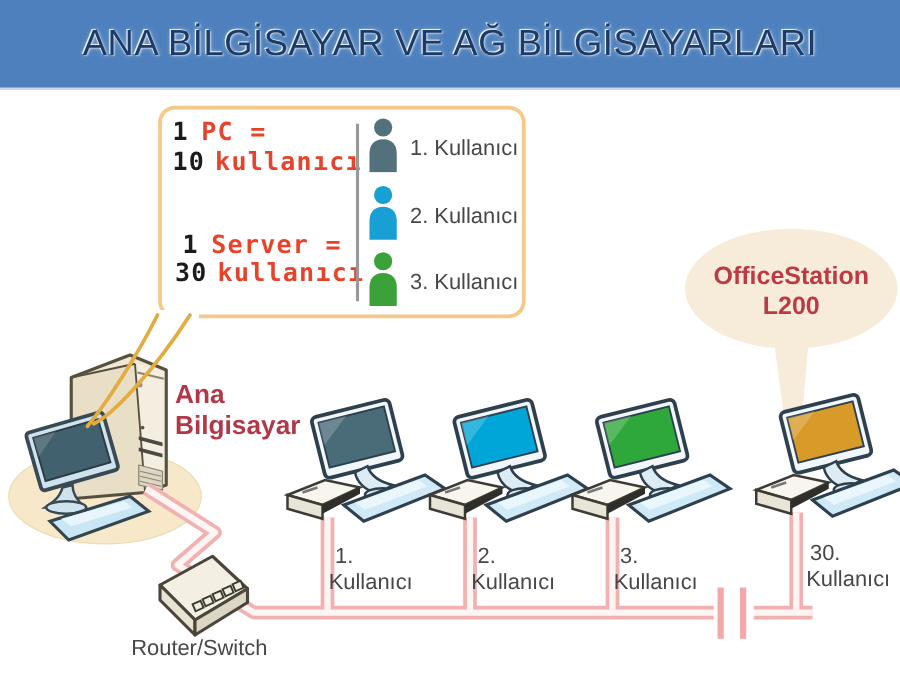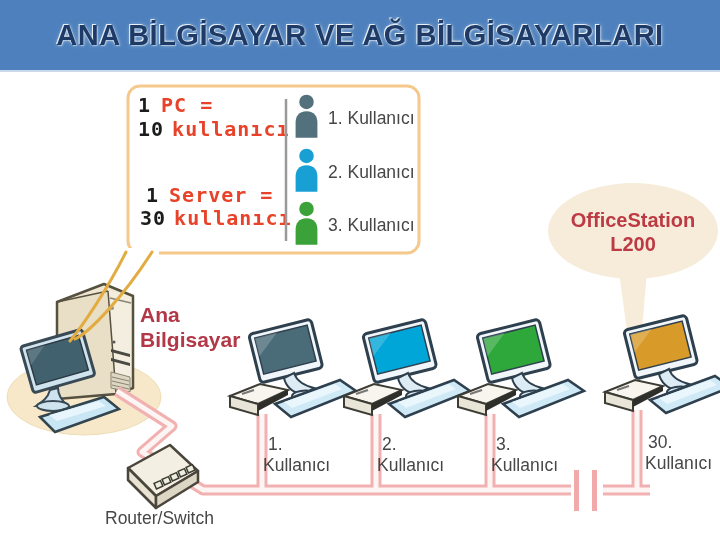--- a/index.html
+++ b/index.html
@@ -3,21 +3,21 @@
 <meta charset="utf-8">
 <style>
   html,body{margin:0;padding:0;background:#fff;width:720px;height:540px;overflow:hidden;}
   #stage{position:relative;width:720px;height:540px;background:#ffffff;font-family:"Liberation Sans",sans-serif;}
   #banner{
     position:absolute;left:0;top:0;width:720px;height:72px;
     background:#4d80bd;border-bottom:2px solid #c9d9ec;
     display:flex;align-items:center;justify-content:center;box-sizing:border-box;
   }
   #banner h1{
-    margin:12px;font-size:29px;font-weight:bold;letter-spacing:.5px;color:#1d3b66;
+    margin:12px;font-size:29px;font-weight:normal;letter-spacing:.5px;color:#1d3b66;
     text-shadow:-1px -1px 0 rgba(255,255,255,.85),1px 1px 1px rgba(255,255,255,.45),0 0 4px rgba(255,255,255,.55);
   }
   #diagram{position:absolute;left:0;top:0;width:720px;height:540px;}
   text{font-family:"Liberation Sans",sans-serif;}
   .eq{font-family:"DejaVu Sans Mono",monospace;font-weight:bold;font-size:20px;letter-spacing:1px;}
   .eq-num{fill:#1c1c1c;}
   .eq-red{fill:#e8432a;}
   .userlabel{fill:#474747;font-size:17.5px;font-weight:500;}
   .redlabel{fill:#b23747;font-size:21px;font-weight:bold;}
   .oslabel{fill:#bc3a44;font-size:20px;font-weight:bold;}

